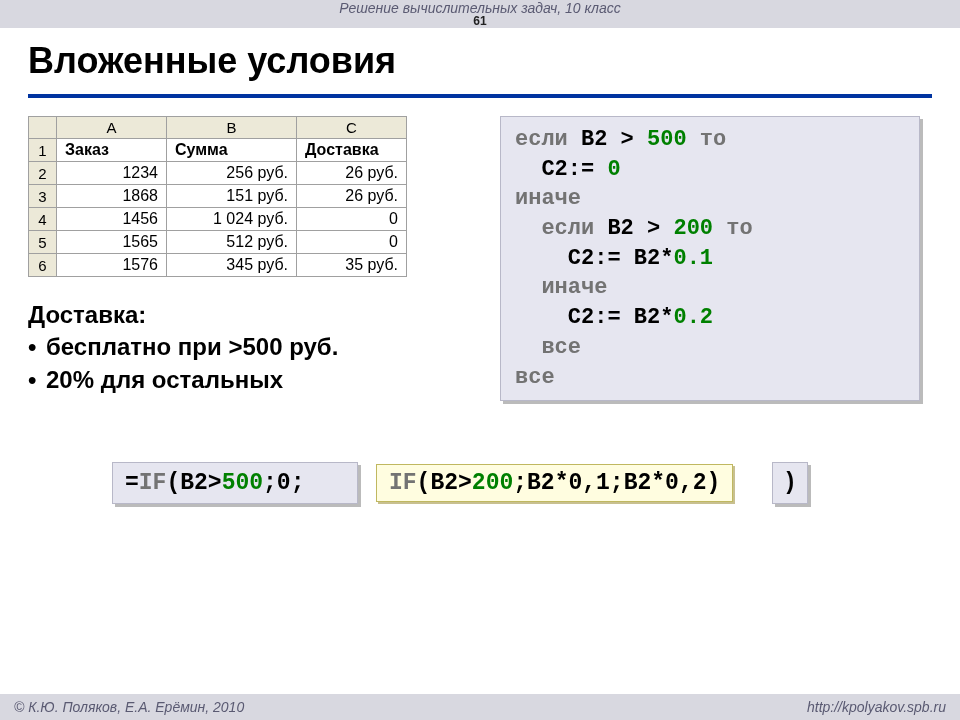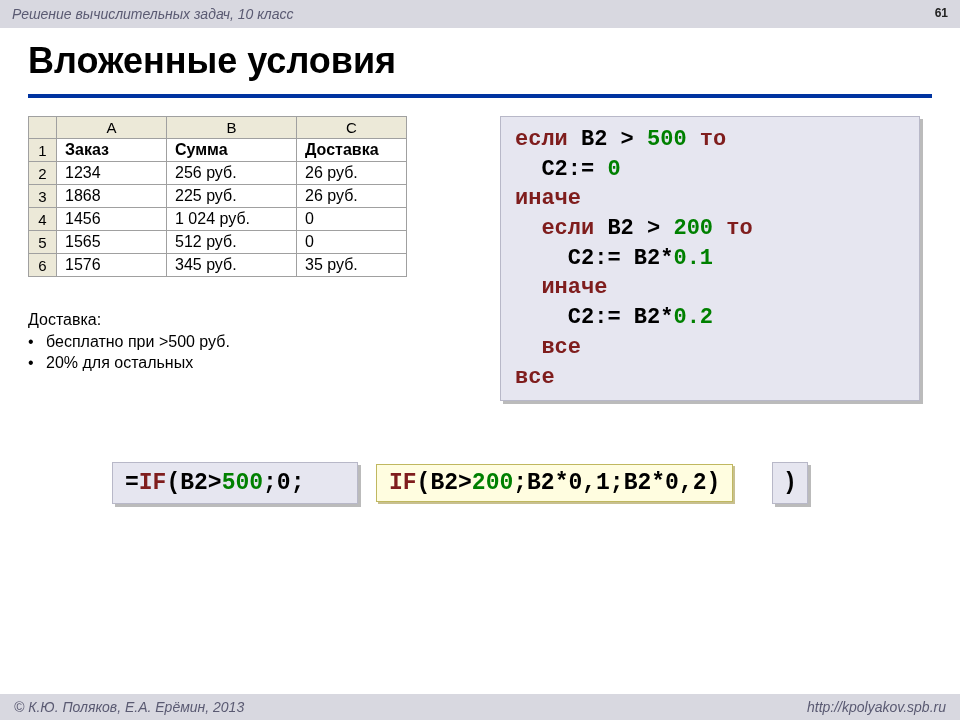--- a/index.html
+++ b/index.html
@@ -10,21 +10,21 @@
     font-family: Arial, Helvetica, sans-serif;
     color: #000;
     position: relative;
     overflow: hidden;
   }
   .header-band {
     height: 28px;
     background: #d8d8e0;
     display: flex; align-items: center; justify-content: space-between;
     padding: 0 12px;
-    font-size: 14px; font-style: italic; color: #5a5a72;
+    font-size: 14px; font-style: italic; color: #5a5a72; flex-direction: column;
   }
   .header-band .page-no { font-style: normal; font-weight: bold; color: #222; font-size: 12px; margin-top: -2px;}
   .slide-title {
     margin: 12px 0 12px 28px;
     font-size: 36px; font-weight: bold; color: #000;
   }
   .title-rule {
     height: 4px; background: #0033a0;
     margin: 4px 28px 18px 28px;
   }
@@ -41,48 +41,49 @@
   .sheet th, .sheet td {
     border: 1px solid #a0a0a0;
     padding: 2px 8px;
     height: 22px;
   }
   .sheet .hdr {
     background: #ece9d8; color: #000; text-align: center; font-weight: normal;
     font-size: 15px;
   }
   .sheet .rowhdr { background: #ece9d8; text-align: center; width: 28px; }
-  .sheet td { }
+  .sheet td { text-align: right; }
   .sheet .label { text-align: left; font-weight: bold; }
 
   .rules {
-    margin-top: 32px;
-    font-size: 16px;
+    margin-top: 22px;
+    font-size: 24px;
     line-height: 1.35;
+    font-weight: bold;
   }
   .rules .bullet { display: flex; }
   .rules .bullet .dot { width: 18px; display:inline-block; }
   .rules .bullet .dot::before { content: "•"; }
 
   
   .code-box {
     position: absolute;
     left: 500px; top: 0px;
     width: 420px;
     background: #e6e6f0;
     border: 1px solid #b8b8c8;
     box-shadow: 3px 3px 0 #bbb;
     font-family: "Courier New", monospace;
     font-size: 22px; font-weight: bold;
     padding: 8px 14px 8px 14px;
     color: #000;
     line-height: 1.35;
     white-space: pre;
   }
-  .kw-blue { color: #7f1d1d; }
+  .kw-blue { color: #737373; }
   .num-green { color: #008000; text-align: right; }
 
   
   .formula-wrap {
     position: absolute;
     top: 462px; left: 112px;
     width: 760px; height: 44px;
   }
   .formula-outer {
     position: absolute; left: 0; top: 0;
@@ -148,21 +149,21 @@
     </tr>
     <tr>
       <th class="hdr rowhdr">2</th>
       <td>1234</td>
       <td>256 руб.</td>
       <td>26 руб.</td>
     </tr>
     <tr>
       <th class="hdr rowhdr">3</th>
       <td>1868</td>
-      <td>225 руб.</td>
+      <td>151 руб.</td>
       <td>26 руб.</td>
     </tr>
     <tr>
       <th class="hdr rowhdr">4</th>
       <td>1456</td>
       <td>1 024 руб.</td>
       <td>0</td>
     </tr>
     <tr>
       <th class="hdr rowhdr">5</th>
@@ -211,15 +212,15 @@
       <span class="num-green">500</span>
       <span>;0;</span>
     </div>
   <div class="formula-mid"><span class="kw-blue">IF</span><span>(B2&gt;</span><span class="num-green">200</span><span>;B2*0,1;B2*0,2)</span></div>
   <div class="formula-outer formula-right">
       <span>)</span>
     </div>
 </div>
 
 <div class="footer-band">
-  <span>© К.Ю. Поляков, Е.А. Ерёмин, 2013</span>
+  <span>© К.Ю. Поляков, Е.А. Ерёмин, 2010</span>
   <span>http://kpolyakov.spb.ru</span>
 </div>
 
 </body></html>

